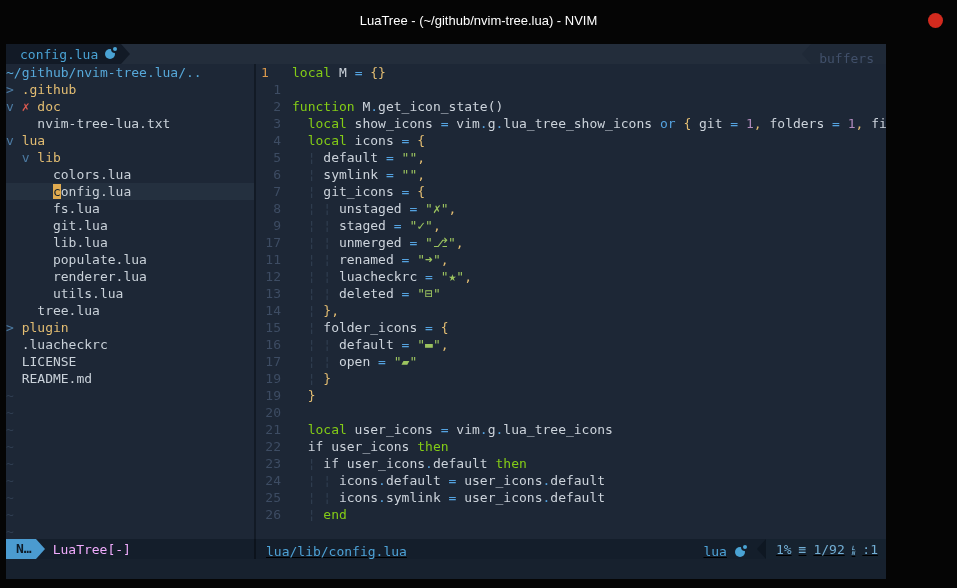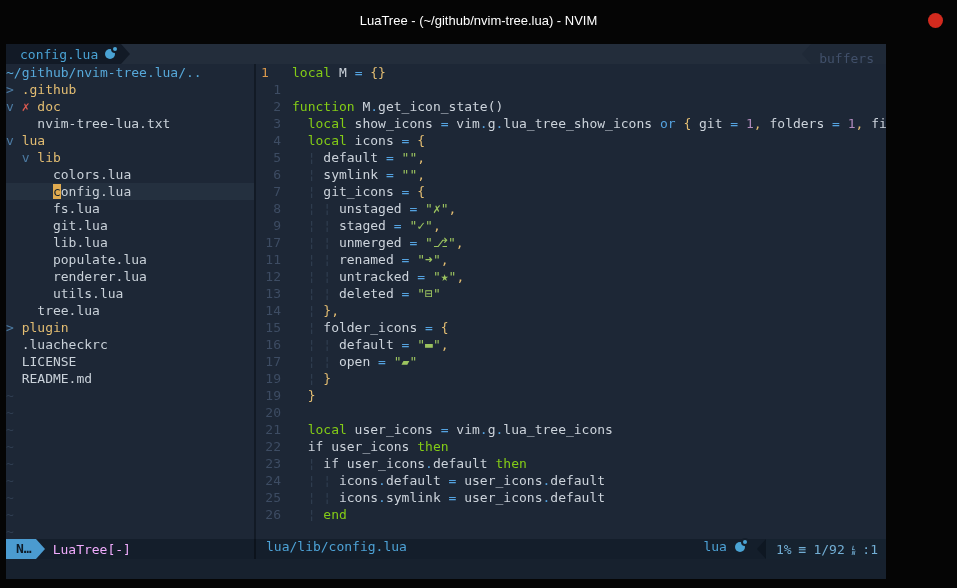--- a/index.html
+++ b/index.html
@@ -49,21 +49,21 @@
   .x    { color:#dd5a50; }
   .tilde{ color:#2f3d50; }
   .cur  { background:#e0ab50; color:#14202c; }
 
   
   .statusline { height:20px; display:flex; background:#141e2b; font-size:13px; }
   .sl-left { width:250px; flex:0 0 250px; display:flex; align-items:center; border-right:2px solid #0c131c; background:#141e2b; }
   .mode-badge { background:#4b9bd0; color:#0e1b28; font-weight:bold; padding:0 4px 0 10px; height:20px; line-height:20px; }
   .mode-arrow { width:0; height:0; border-top:10px solid transparent; border-bottom:10px solid transparent; border-left:9px solid #4b9bd0; }
   .sl-tree-title { color:#f0abfc; margin-left:8px; }
-  .sl-right { flex:1; display:flex; align-items:flex-start; }
+  .sl-right { flex:1; display:flex; align-items:flex-end;text-decoration:underline; }
   .sl-path { color:#4da2d6; margin-left:10px; }
   .sl-spring { flex:1; }
   .sl-ft { color:#4da2d6; display:flex; align-items:center; gap:6px; }
   .sep-arrow-l { width:0; height:0; border-top:10px solid transparent; border-bottom:10px solid transparent; border-right:9px solid #0e1722; margin-left:12px; }
   .sl-info { background:#16222f; height:20px; display:flex; align-items:center; color:#72aed4; padding:0 8px 0 10px; gap:7px; }
   .ln-glyph { display:inline-flex; flex-direction:column; font-size:6px; line-height:5px; color:#72aed4; font-weight:bold; margin-top:1px; }
 
   
   .lua-icon { display:inline-block; width:10px; height:10px; background:#4aa3d4; border-radius:50%; position:relative; margin-left:7px; }
   .lua-icon::after { content:""; position:absolute; top:-2px; right:-2px; width:4px; height:4px; background:#4aa3d4; border-radius:50%; box-shadow:0 0 0 2px #121a26; }
@@ -133,21 +133,21 @@
         <div class="row"><span class="gutter">2</span><span class="codetext"><span class="kw">function</span><span class="tx"> M</span><span class="op">.</span><span class="tx">get_icon_state()</span></span></div>
         <div class="row"><span class="gutter">3</span><span class="codetext"><span class="tx">  </span><span class="kw">local</span><span class="tx"> show_icons </span><span class="op">=</span><span class="tx"> vim</span><span class="op">.</span><span class="tx">g</span><span class="op">.</span><span class="tx">lua_tree_show_icons </span><span class="op">or</span><span class="tx"> </span><span class="br">{</span><span class="tx"> git </span><span class="op">=</span><span class="tx"> </span><span class="num">1</span><span class="br">,</span><span class="tx"> folders </span><span class="op">=</span><span class="tx"> </span><span class="num">1</span><span class="br">,</span><span class="tx"> files </span><span class="op">=</span></span></div>
         <div class="row"><span class="gutter">4</span><span class="codetext"><span class="tx">  </span><span class="kw">local</span><span class="tx"> icons </span><span class="op">=</span><span class="tx"> </span><span class="br">{</span></span></div>
         <div class="row"><span class="gutter">5</span><span class="codetext"><span class="tx">  </span><span class="gd">¦</span><span class="tx"> default </span><span class="op">=</span><span class="tx"> </span><span class="str">""</span><span class="br">,</span></span></div>
         <div class="row"><span class="gutter">6</span><span class="codetext"><span class="tx">  </span><span class="gd">¦</span><span class="tx"> symlink </span><span class="op">=</span><span class="tx"> </span><span class="str">""</span><span class="br">,</span></span></div>
         <div class="row"><span class="gutter">7</span><span class="codetext"><span class="tx">  </span><span class="gd">¦</span><span class="tx"> git_icons </span><span class="op">=</span><span class="tx"> </span><span class="br">{</span></span></div>
         <div class="row"><span class="gutter">8</span><span class="codetext"><span class="tx">  </span><span class="gd">¦</span><span class="tx"> </span><span class="gd">¦</span><span class="tx"> unstaged </span><span class="op">=</span><span class="tx"> </span><span class="str">"✗"</span><span class="br">,</span></span></div>
         <div class="row"><span class="gutter">9</span><span class="codetext"><span class="tx">  </span><span class="gd">¦</span><span class="tx"> </span><span class="gd">¦</span><span class="tx"> staged </span><span class="op">=</span><span class="tx"> </span><span class="str">"✓"</span><span class="br">,</span></span></div>
         <div class="row"><span class="gutter">17</span><span class="codetext"><span class="tx">  </span><span class="gd">¦</span><span class="tx"> </span><span class="gd">¦</span><span class="tx"> unmerged </span><span class="op">=</span><span class="tx"> </span><span class="str">"⎇"</span><span class="br">,</span></span></div>
         <div class="row"><span class="gutter">11</span><span class="codetext"><span class="tx">  </span><span class="gd">¦</span><span class="tx"> </span><span class="gd">¦</span><span class="tx"> renamed </span><span class="op">=</span><span class="tx"> </span><span class="str">"➜"</span><span class="br">,</span></span></div>
-        <div class="row"><span class="gutter">12</span><span class="codetext"><span class="tx">  </span><span class="gd">¦</span><span class="tx"> </span><span class="gd">¦</span><span class="tx"> untracked </span><span class="op">=</span><span class="tx"> </span><span class="str">"★"</span><span class="br">,</span></span></div>
+        <div class="row"><span class="gutter">12</span><span class="codetext"><span class="tx">  </span><span class="gd">¦</span><span class="tx"> </span><span class="gd">¦</span><span class="tx"> luacheckrc </span><span class="op">=</span><span class="tx"> </span><span class="str">"★"</span><span class="br">,</span></span></div>
         <div class="row"><span class="gutter">13</span><span class="codetext"><span class="tx">  </span><span class="gd">¦</span><span class="tx"> </span><span class="gd">¦</span><span class="tx"> deleted </span><span class="op">=</span><span class="tx"> </span><span class="str">"⊟"</span></span></div>
         <div class="row"><span class="gutter">14</span><span class="codetext"><span class="tx">  </span><span class="gd">¦</span><span class="tx"> </span><span class="br">},</span></span></div>
         <div class="row"><span class="gutter">15</span><span class="codetext"><span class="tx">  </span><span class="gd">¦</span><span class="tx"> folder_icons </span><span class="op">=</span><span class="tx"> </span><span class="br">{</span></span></div>
         <div class="row"><span class="gutter">16</span><span class="codetext"><span class="tx">  </span><span class="gd">¦</span><span class="tx"> </span><span class="gd">¦</span><span class="tx"> default </span><span class="op">=</span><span class="tx"> </span><span class="str">"▬"</span><span class="br">,</span></span></div>
         <div class="row"><span class="gutter">17</span><span class="codetext"><span class="tx">  </span><span class="gd">¦</span><span class="tx"> </span><span class="gd">¦</span><span class="tx"> open </span><span class="op">=</span><span class="tx"> </span><span class="str">"▰"</span></span></div>
         <div class="row"><span class="gutter">19</span><span class="codetext"><span class="tx">  </span><span class="gd">¦</span><span class="tx"> </span><span class="br">}</span></span></div>
         <div class="row"><span class="gutter">19</span><span class="codetext"><span class="tx">  </span><span class="br">}</span></span></div>
         <div class="row"><span class="gutter">20</span><span class="codetext"></span></div>
         <div class="row"><span class="gutter">21</span><span class="codetext"><span class="tx">  </span><span class="kw">local</span><span class="tx"> user_icons </span><span class="op">=</span><span class="tx"> vim</span><span class="op">.</span><span class="tx">g</span><span class="op">.</span><span class="tx">lua_tree_icons</span></span></div>
         <div class="row"><span class="gutter">22</span><span class="codetext"><span class="tx">  if user_icons </span><span class="kw">then</span></span></div>

